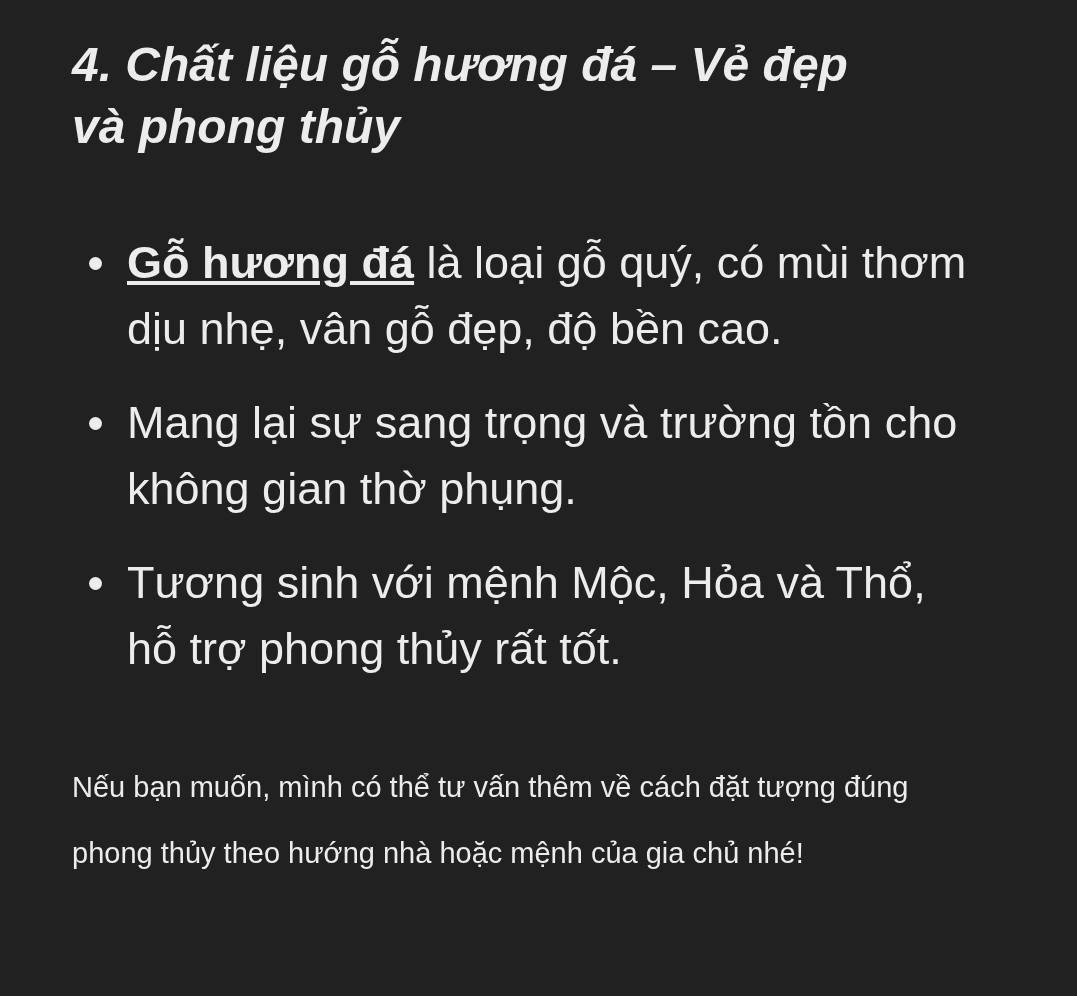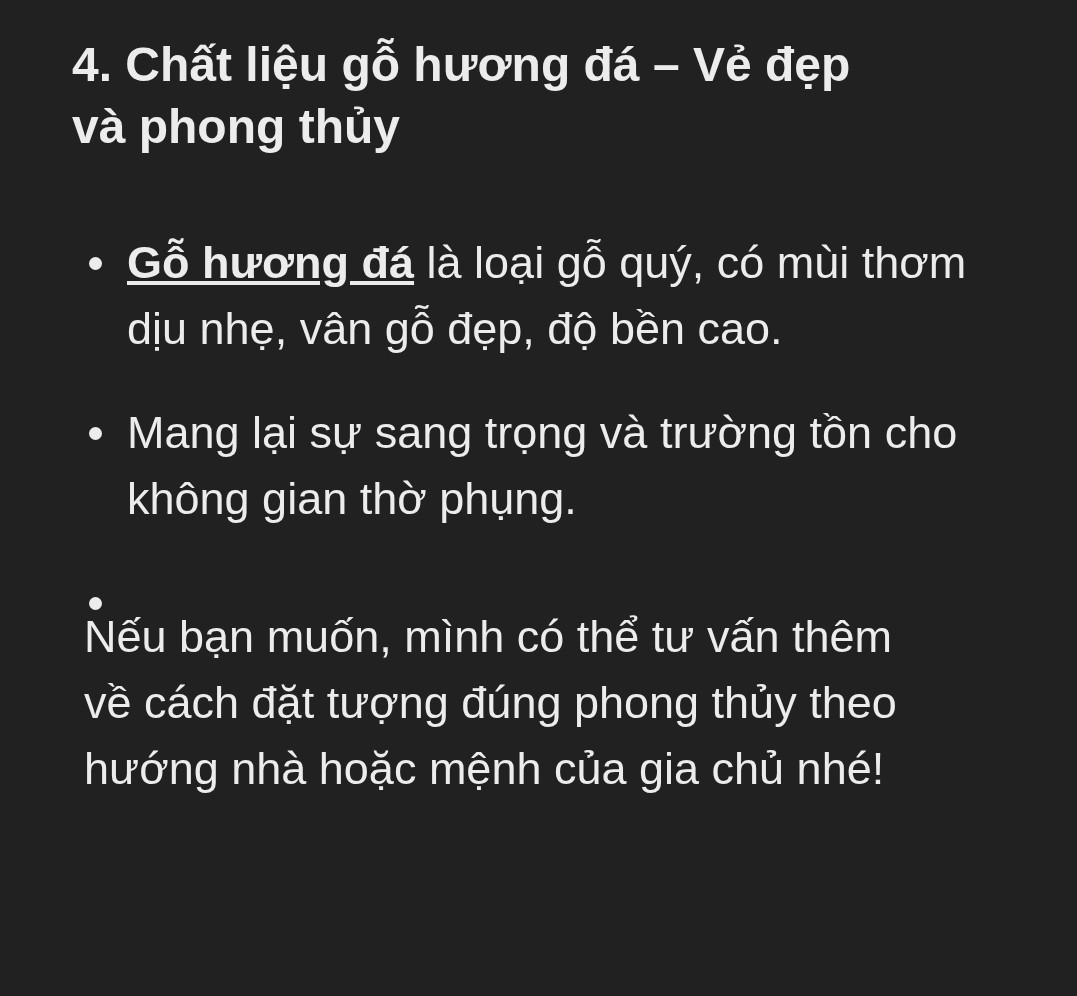--- a/index.html
+++ b/index.html
@@ -17,54 +17,55 @@
     overflow: hidden;
   }
   .message {
     width: 1077px;
     height: 996px;
     padding: 0 135px 0 72px;
   }
   .heading {
     margin: 34px 0 12px 0;
     max-width: 800px;
+    font-style: italic;
     font-weight: 700;
     font-size: 48px;
     line-height: 62px;
     color: var(--text-color);
   }
   .bullet-list {
     list-style: none;
     margin: 72px -25px 0 0;
     padding: 0 0 0 55px;
   }
   .bullet-list li {
     position: relative;
     font-size: 45px;
     line-height: 66px;
   }
   .bullet-list li + li {
-    margin-top: 38px;
+    margin-top: 28px;
   }
   .bullet {
     position: absolute;
     left: -38px;
     top: 27px;
     width: 13px;
     height: 13px;
     border-radius: 50%;
     background: var(--text-color);
   }
   .term {
     font-weight: 700;
     text-decoration: underline;
   }
   .closing {
-    margin: 72px 0 0 12px;
-    font-size: 45px;
+    margin: 72px 0 0 0;
+    font-size: 29px;
     line-height: 66px;
   }
 </style>
 </head>
 <body>
 
 <div class="message">
 
   <h2 class="heading">4. Chất liệu gỗ hương đá – Vẻ đẹp và phong thủy</h2>
 
@@ -72,19 +73,19 @@
     <li>
       <span class="bullet"></span>
       <span class="term">Gỗ hương đá</span><span> là loại gỗ quý, có mùi thơm dịu nhẹ, vân gỗ đẹp, độ bền cao.</span>
     </li>
     <li>
       <span class="bullet"></span>
       <span class="term"></span><span>Mang lại sự sang trọng và trường tồn cho không gian thờ phụng.</span>
     </li>
     <li>
       <span class="bullet"></span>
-      <span class="term"></span>
+      <span class="term"></span><span>Tương sinh với mệnh Mộc, Hỏa và Thổ, hỗ trợ phong thủy rất tốt.</span>
     </li>
   </ul>
 
   <p class="closing">Nếu bạn muốn, mình có thể tư vấn thêm về cách đặt tượng đúng phong thủy theo hướng nhà hoặc mệnh của gia chủ nhé!</p>
 
 </div>
 
 </body></html>

